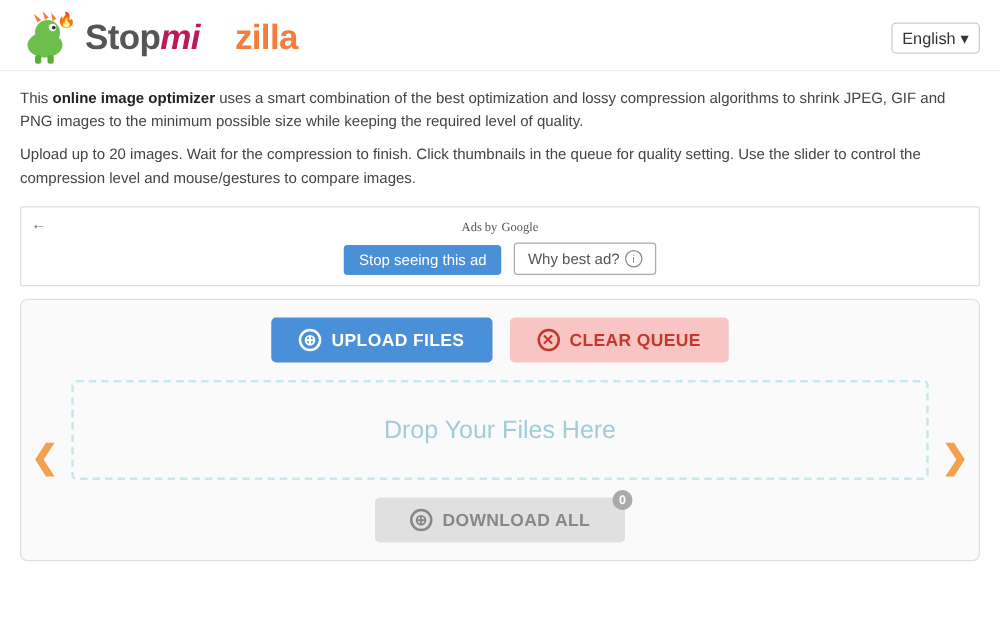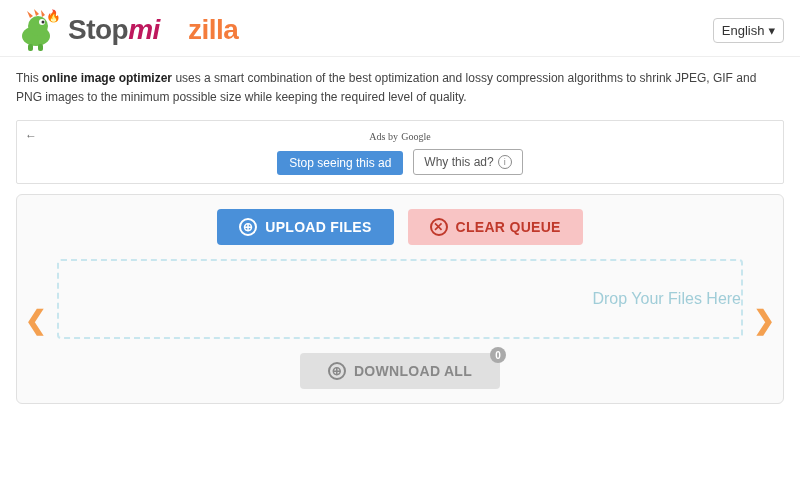--- a/index.html
+++ b/index.html
@@ -183,23 +183,23 @@
       gap: 8px;
       letter-spacing: 0.3px;
     }
 
     .drop-zone {
       border: 2px dashed #c8e6ee;
       border-radius: 4px;
       min-height: 80px;
       display: flex;
       align-items: center;
-      justify-content: flex-end;
+      justify-content: center;
       color: #a0cdd8;
-      font-size: 16px;
+      font-size: 20px;
       margin-bottom: 14px;
     }
 
     .download-bar {
       display: flex;
       justify-content: center;
     }
     .btn-download {
       background: #e0e0e0;
       color: #888;
@@ -308,31 +308,32 @@
   <div class="lang-select">
     <span>English</span>
     <span>▾</span>
   </div>
 </div>
 
 <div class="description">
   <p>
     <span>This </span><strong>online image optimizer</strong><span> uses a smart combination of the best optimization and lossy compression algorithms to shrink JPEG, GIF and PNG images to the minimum possible size while keeping the required level of quality.</span>
   </p>
+  <p class="subdesc">Upload up to 20 images. Wait for the compression to finish. Click thumbnails in the queue for quality setting. Use the slider to control the compression level and mouse/gestures to compare images.</p>
 </div>
 
 <div class="ad-area">
   <button class="ad-back-btn">←</button>
   <div class="ad-label">
     <span>Ads by</span> <span>Google</span>
   </div>
   <div class="ad-buttons">
     <button class="btn-stop">Stop seeing this ad</button>
     <button class="btn-why">
-      <span>Why this ad?</span>
+      <span>Why best ad?</span>
       <span class="info-circle">i</span>
     </button>
   </div>
 </div>
 
 <div class="upload-section">
   <button class="arrow-left">❮</button>
   <button class="arrow-right">❯</button>
 
   <div class="upload-buttons">

